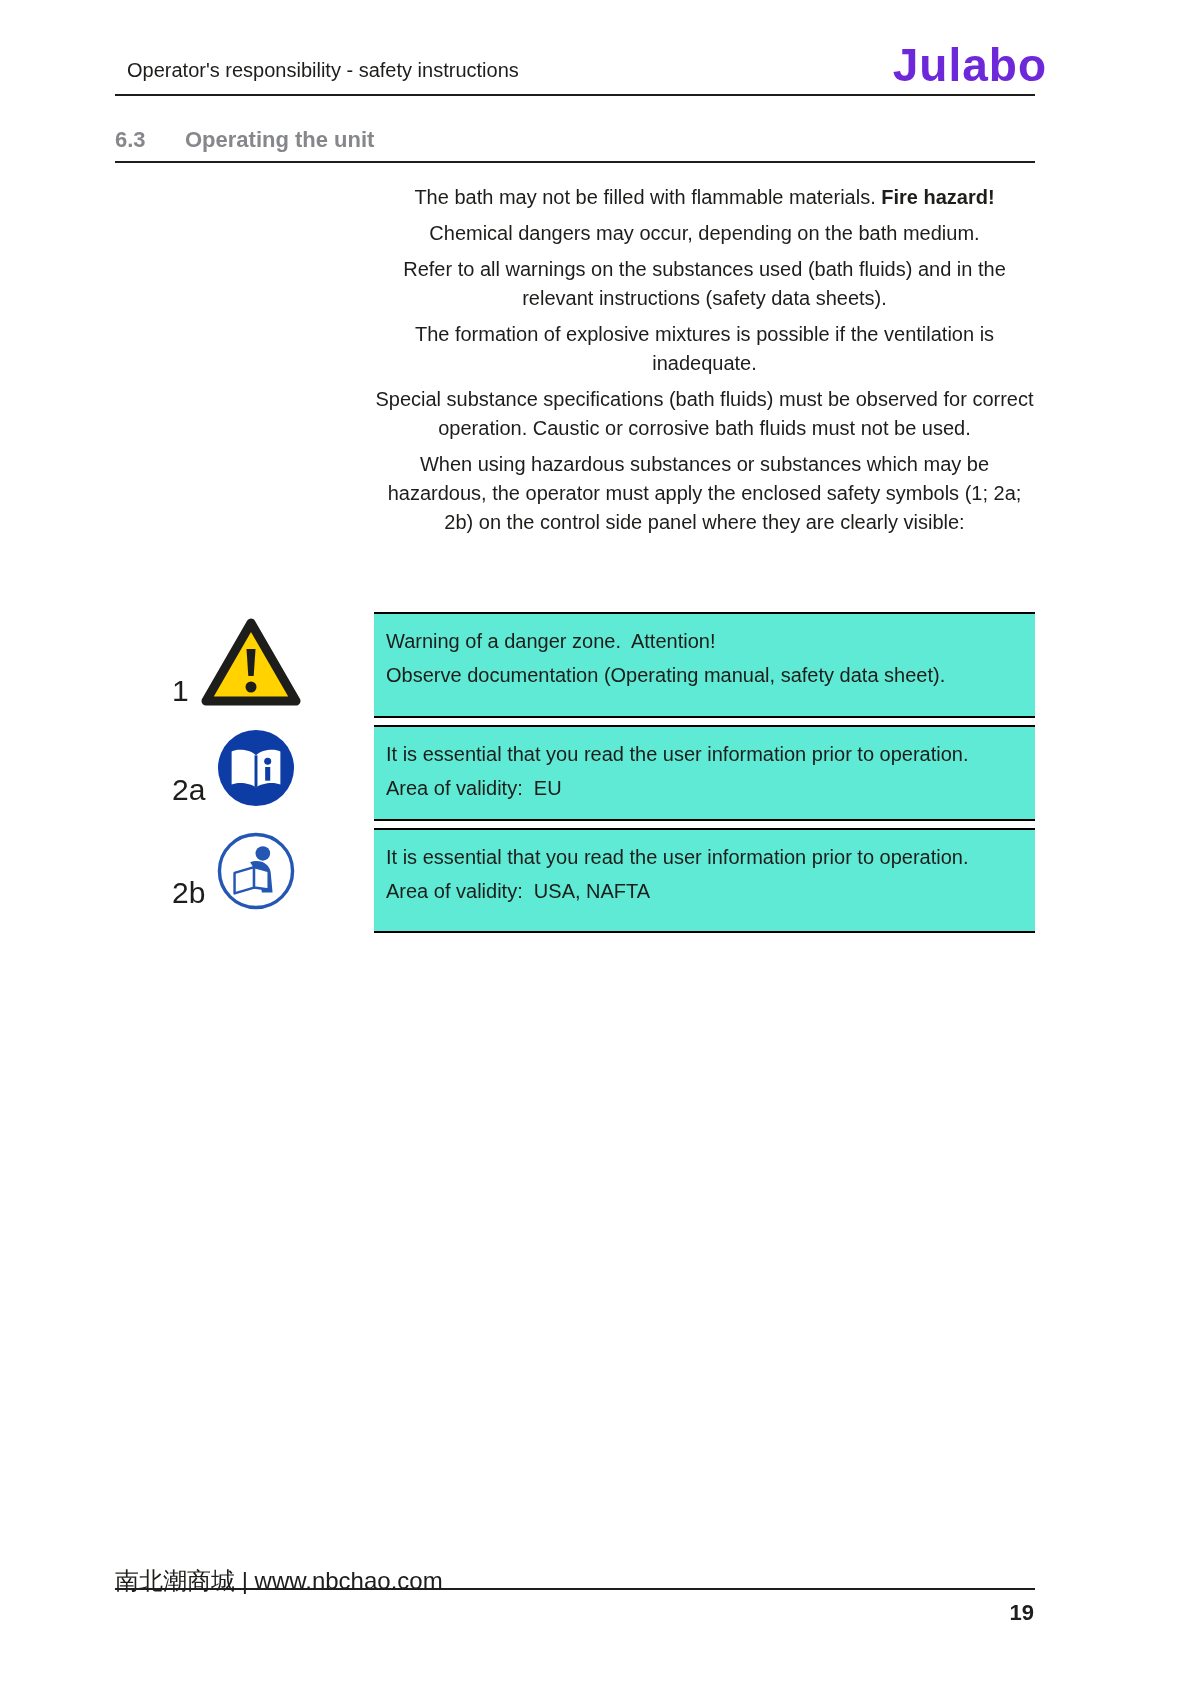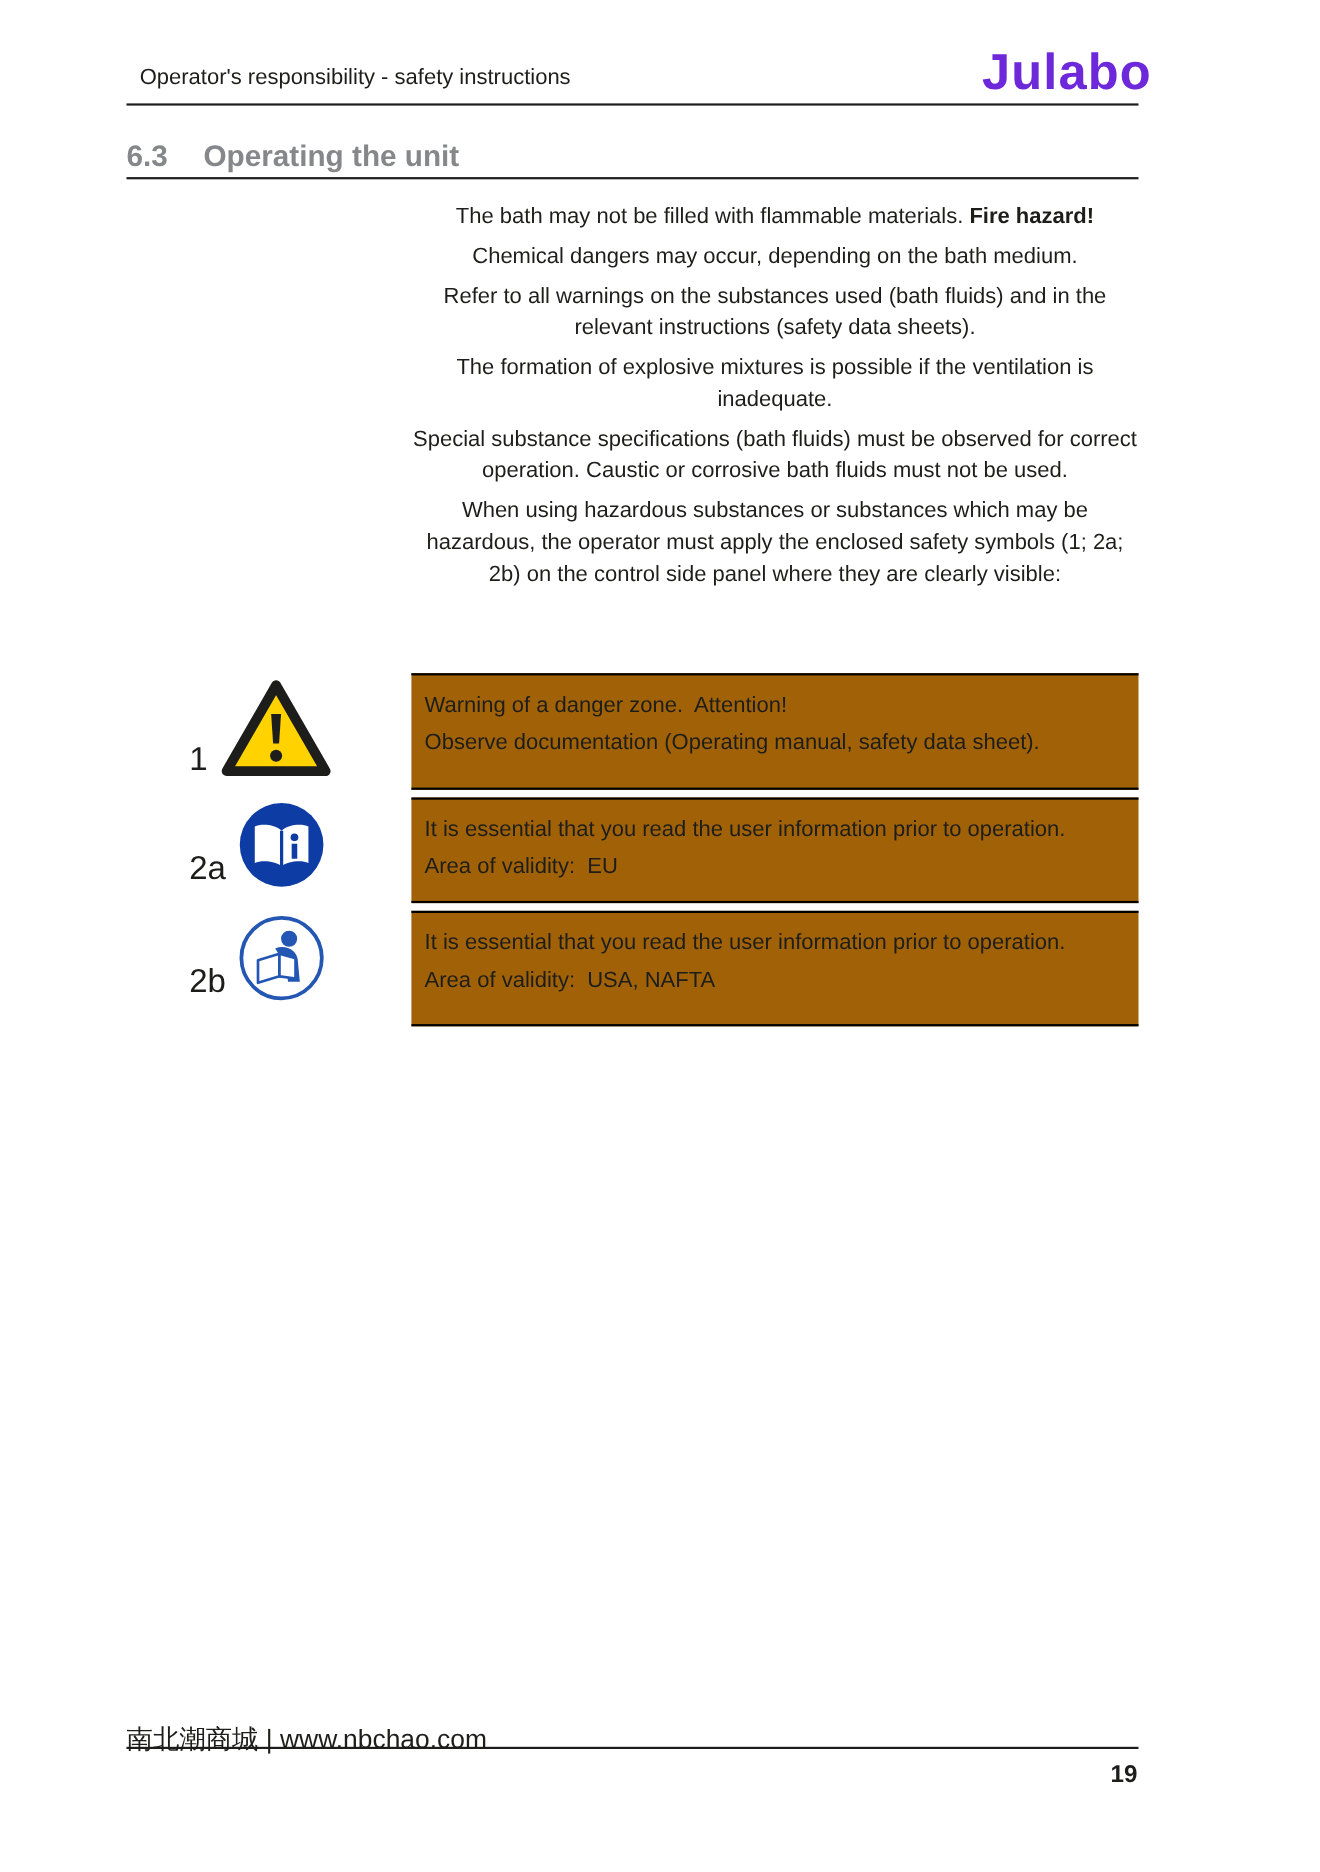--- a/index.html
+++ b/index.html
@@ -47,21 +47,21 @@
     height: 2px;
     background: #1d1d1b;
   }
 
   
   .section {
     position: absolute;
     left: 115px;
     top: 127px;
     width: 920px;
-    font-size: 27px;
+    font-size: 22px;
     font-weight: bold;
     color: #85878a;
   }
   .section-number { display: inline-block; width: 70px; }
   .heading-rule {
     position: absolute;
     left: 115px;
     width: 920px;
     top: 161px;
     height: 2px;
@@ -85,21 +85,21 @@
   .symbols {
     position: absolute;
     left: 115px;
     top: 612px;
     width: 920px;
   }
   .symbol-row { position: relative; margin-bottom: 7px; }
   .symbol-box {
     box-sizing: border-box;
     margin-left: 259px;
-    background: #a16207;
+    background: #5eead4;
     border-top: 2px solid #000;
     border-bottom: 2px solid #000;
     padding: 13px 14px 13px 12px;
     font-size: 20px;
   }
   .symbol-box p { margin: 0; line-height: 29px; white-space: pre-wrap; }
   .symbol-box p + p { margin-top: 5px; }
   .box-1 { min-height: 106px; }
   .box-2 { min-height: 96px; }
   .box-3 { min-height: 105px; }

